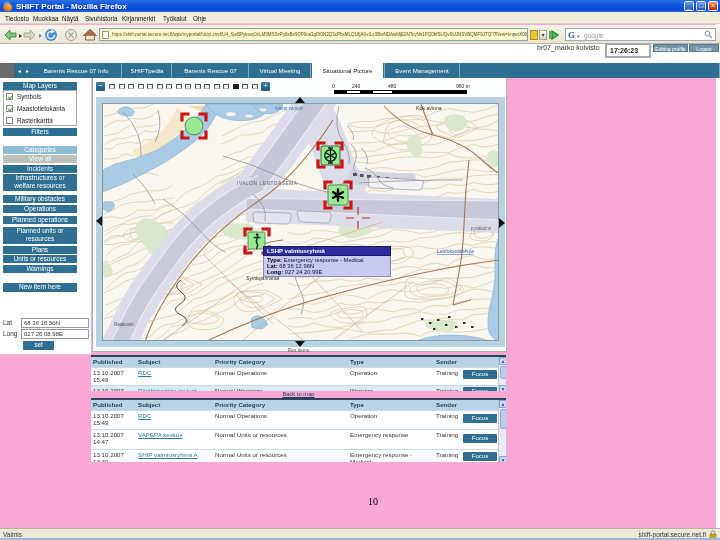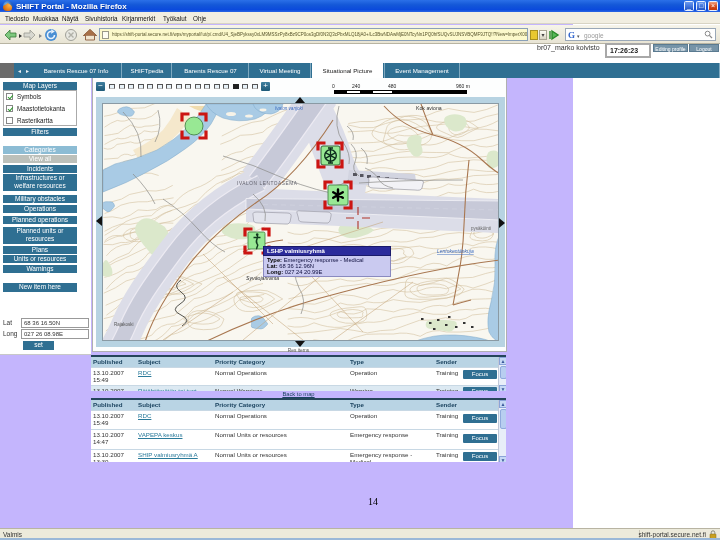--- a/index.html
+++ b/index.html
@@ -1,16 +1,16 @@
 <!DOCTYPE html>
 <html><head><meta charset="utf-8">
 <style>
 * { margin:0; padding:0; box-sizing:border-box; }
 html,body { width:720px; height:540px; background:#fff; font-family:"Liberation Sans",sans-serif; overflow:hidden; }
-#page { position:relative; width:573px; height:540px; background:#c4b5fd; }
+#page { position:relative; width:716px; height:540px; background:#f9a8d4; }
 
 #titlebar { position:absolute; left:0; top:0; width:720px; height:12px;
   background:linear-gradient(#2b70e8 0%, #1458d8 40%, #0b4adc 80%, #2a66e4 100%); }
 #titlebar .ttxt { position:absolute; left:16px; top:1.5px; color:#fff; font-size:8px; font-weight:bold; letter-spacing:0px; text-shadow:0 1px 1px #0a3aa0;}
 .ffico { position:absolute; left:3px; top:1px; width:10px; height:10px; border-radius:50%;
   background:radial-gradient(circle at 35% 35%, #7db7e8 0%, #2b65c0 55%, #1a3f8f 100%); }
 .ffico:before { content:""; position:absolute; left:0px; top:2px; width:9px; height:8px; border-radius:50% 60% 40% 50%;
   background:radial-gradient(circle at 70% 30%, #ffb347 0%, #e07818 60%, #b34d00 100%); clip-path:polygon(0 100%,100% 100%,100% 35%,55% 0,0 40%);}
 .wbtn { position:absolute; top:1px; width:10px; height:10px; border-radius:1.5px; border:0.5px solid #e8f0ff; font-size:7px; color:#fff; line-height:8px; text-align:center;}
 .wmin,.wmax { background:linear-gradient(#6b9af0,#2255c8); }
@@ -539,21 +539,21 @@
         <span class="c4" style="top:1px;">Emergency response -<br>Medical</span>
         <span class="c5" style="top:1px;">Training</span>
         <div class="focusbtn" style="top:2px;">Focus</div>
       </div>
 <div class="sbar" style="top:0; height:64px;">
         <div class="sbtn2" style="top:0;">▲</div>
         <div class="sthumb" style="top:9px; height:20px;"></div>
         <div class="sbtn2" style="top:56px;">▼</div>
       </div>
 </div>
-<div id="slidenum">14</div>
+<div id="slidenum">10</div>
 <div id="statusbar">
       <span class="vt">Valmis</span>
       <span class="sep"></span>
       <span class="rt">shift-portal.secure.net.fi</span>
       <span class="lk"><svg width="8" height="9" viewBox="0 0 8 9" style="vertical-align:top;">
           <rect x="1" y="4" width="6" height="4.5" rx="0.5" fill="#c8a020" stroke="#8a6a10" stroke-width="0.5"></rect>
           <path d="M2.2 4 V2.6 A1.8 1.8 0 0 1 5.8 2.6 V4" fill="none" stroke="#8a8a7a" stroke-width="1"></path>
         </svg></span>
     </div>
 <div id="bottomedge"></div>

